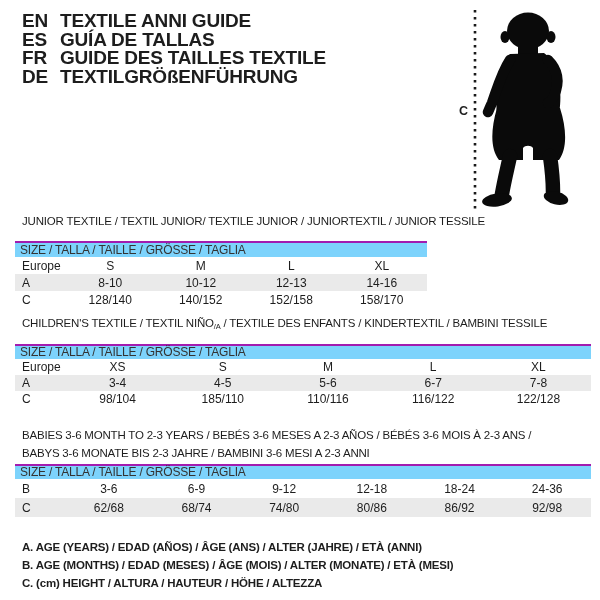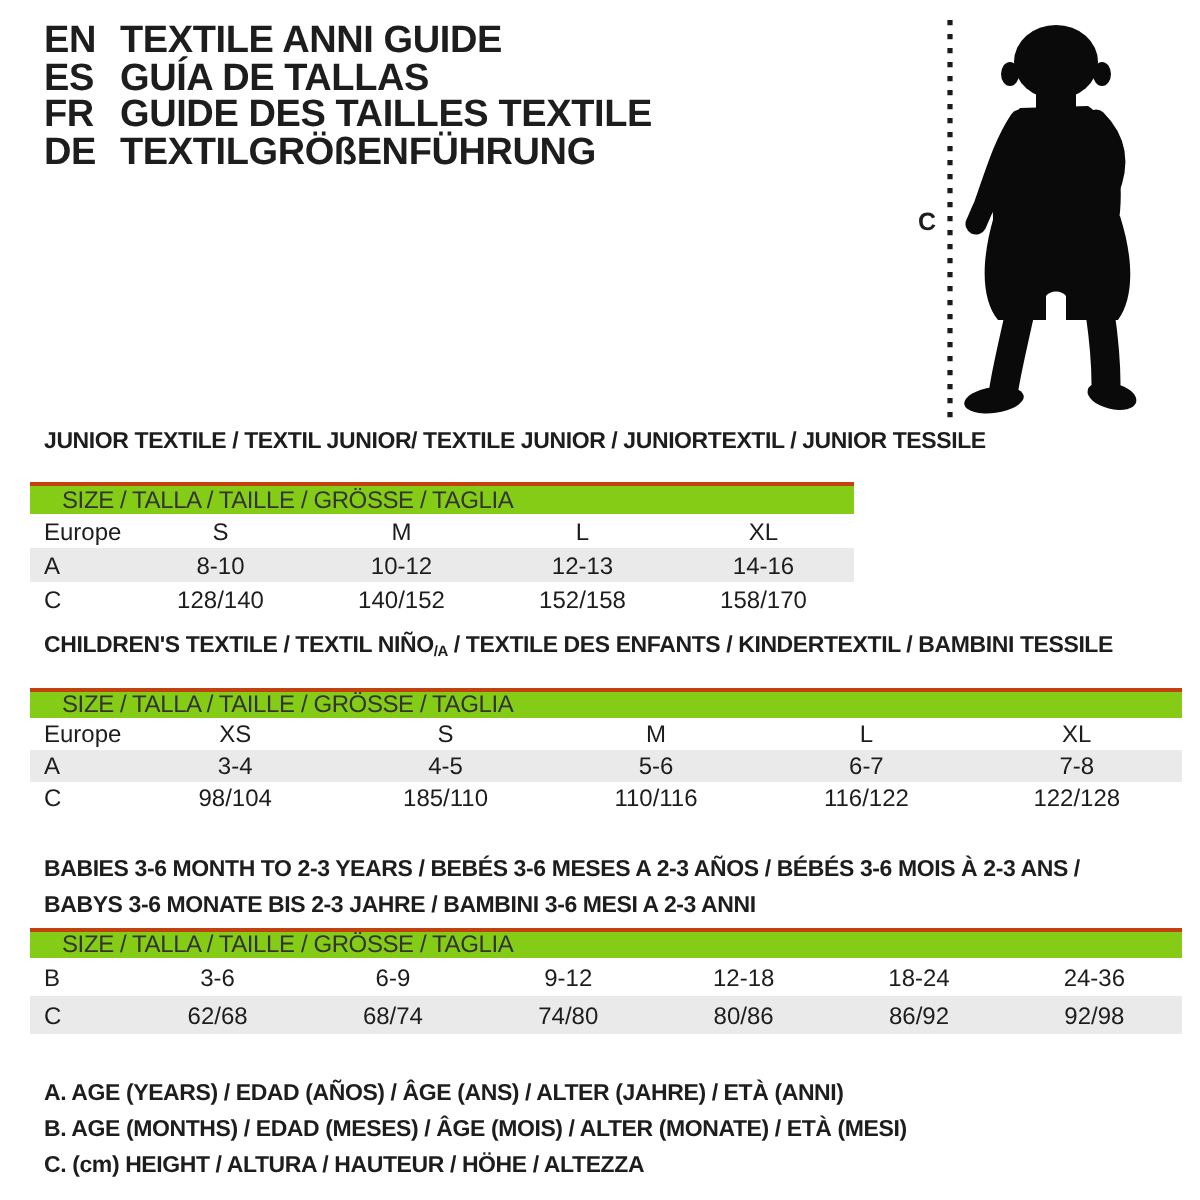--- a/index.html
+++ b/index.html
@@ -14,29 +14,29 @@
   .lang-list{left:22px;top:12px;line-height:18.5px;font-size:19px;font-weight:bold;letter-spacing:-0.2px;}
   .lang-row{display:flex;}
   .lang-code{width:38px;flex:0 0 38px;}
 
   
   .figure{left:455px;top:8px;width:135px;height:210px;}
   .measure-label{position:absolute;left:4px;top:96px;font-size:12.5px;font-weight:bold;}
   .figure svg{position:absolute;left:15px;top:0;}
 
   
-  .sec-title{font-size:11.5px;font-weight:bold;letter-spacing:-0.2px;white-space:nowrap;}
+  .sec-title{font-size:11.5px;font-weight:normal;letter-spacing:-0.2px;white-space:nowrap;}
   .sec-title .subsz{font-size:7.5px;vertical-align:-2px;}
   .t3-title{line-height:17.5px;}
 
   
   .tbl{left:15px;}
   .hdr-bar{
-    background:#84cc16;border-top:2px solid #c2410c;box-sizing:border-box;
-    color:#333;font-size:12px;padding-left:16px;letter-spacing:-0.2px;
+    background:#7dd3fc;border-top:2px solid #a21caf;box-sizing:border-box;
+    color:#333;font-size:12px;padding-left:5px;letter-spacing:-0.2px;
   }
   .t1 .hdr-bar{height:16px;line-height:14px;}
   .t2 .hdr-bar{height:15px;line-height:13px;}
   .t3 .hdr-bar{height:15px;line-height:13px;}
   .row{display:flex;align-items:center;font-size:12px;justify-content:flex-end;}
   .t1 .row{height:17px;}
   .t2 .row{height:16px;}
   .t3 .row{height:19px;}
   .row.shaded{background:#eaeaea;}
   .lab{flex:0 0 50px;padding-left:7px;box-sizing:border-box;}

